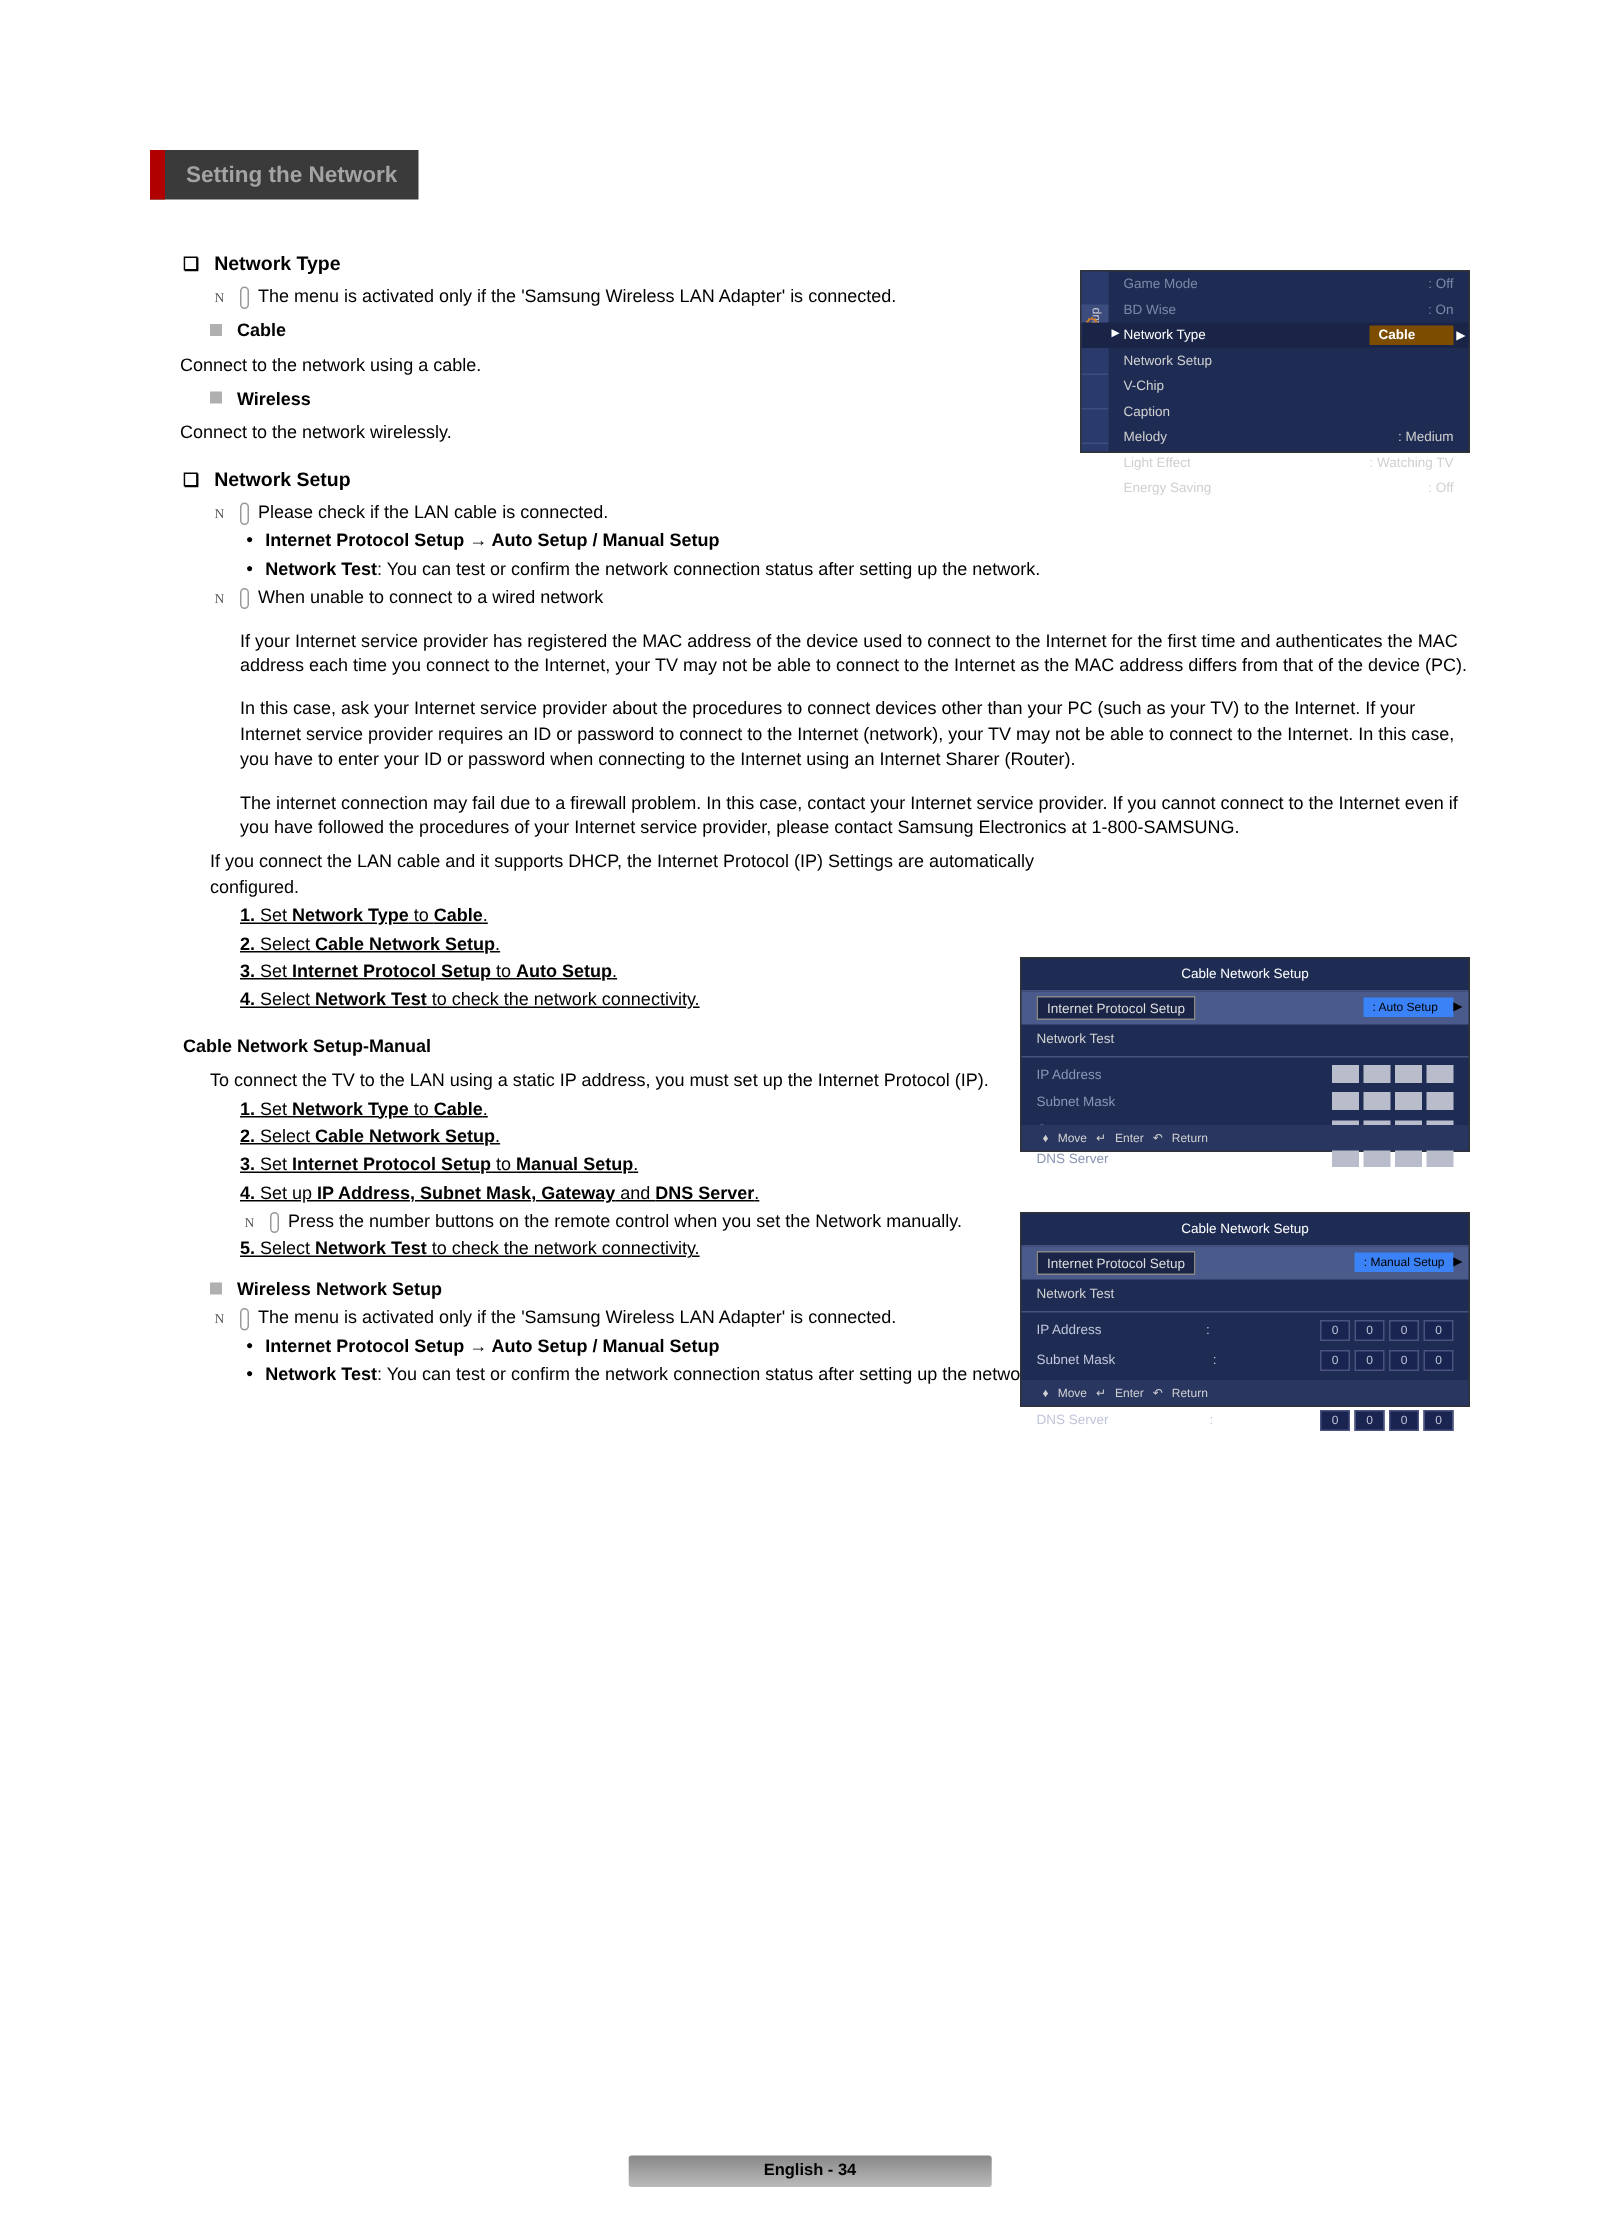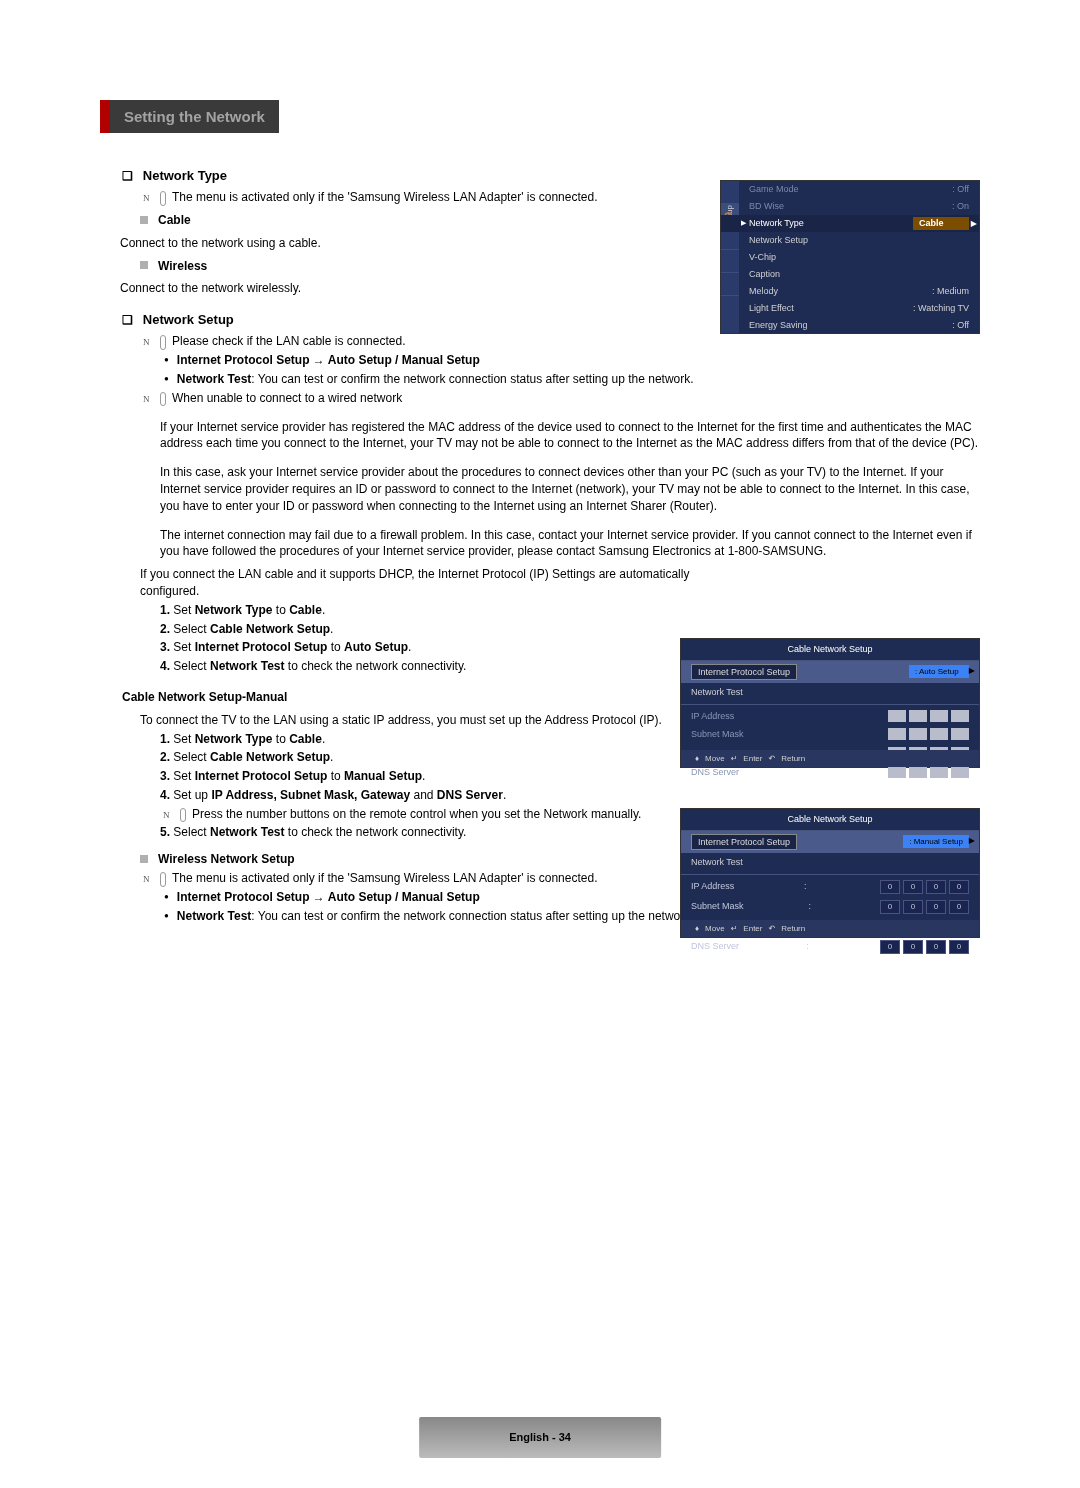--- a/index.html
+++ b/index.html
@@ -98,33 +98,34 @@
     font-weight: bold;
     margin-left: 22px;
     margin-top: 14px;
     margin-bottom: 2px;
   }
   .ol-step {
     margin-left: 60px;
     margin-top: 2px;
     text-indent: -20px;
     padding-left: 20px;
+    text-decoration: underline;
   }
   .bold { font-weight: bold; }
 
   
   .panel {
     position: absolute;
     border: 1px solid #333;
     background: #1e2c54;
     color: #d0d0d0;
     font-size: 9px;
     box-sizing: border-box;
   }
-  .panel1 { top: 180px; right: 100px; width: 260px; height: 154px; }
+  .panel1 { top: 180px; right: 100px; width: 260px; height: 122px; }
   .panel1 .left-tabs { position:absolute; left:0; top:0; width:18px; height:100%; background:#2a3a6a; display:flex; flex-direction:column; }
   .panel1 .left-tab { flex:0 0 22px; border-bottom:1px solid #3c4c7d; display:flex; align-items:center; justify-content:center; font-size:8px;}
   .panel1 .left-tab.sel{ background:#3c4c7d;}
   .panel1 .row { display:flex; justify-content:space-between; padding: 2px 10px 2px 28px; height:13px; align-items:center;}
   .panel1 .row.sel { background:#1a2446; position:relative;}
   .panel1 .row.sel .val-box { background:#7c4c00; color:#fff; padding:0 6px; min-width:44px; text-align:left; font-weight:bold; }
   .panel1 .row.sel::after{ content:"▶"; position:absolute; right:2px; color:#fff; font-size:8px; top:3px;}
   .panel1 .row.sel::before{ content:"▶"; position:absolute; left:20px; color:#fff; font-size:7px; top:3px;}
   .panel1 .gear-icon { position:absolute; left:2px; top:28px; color:#e08020; font-size:11px;}
 
@@ -148,21 +149,21 @@
   .divider { border-top: 1px solid #44527d; margin:2px 0; }
 
   .footer {
     position: absolute;
     bottom: 30px;
     left: 50%;
     transform: translateX(-50%);
     background: linear-gradient(#888, #bbb);
     color: #000;
     font-weight: bold;
-    padding: 13px 90px;
+    padding: 3px 90px;
     font-size: 11px;
     border-radius: 2px;
   }
   .right-col { width: 560px; }
 </style>
 </head>
 <body>
 
 <div class="page">
   <div class="section-header">Setting the Network</div>
@@ -189,21 +190,21 @@
 
   
   <div class="sub1 right-col">If you connect the LAN cable and it supports DHCP, the Internet Protocol (IP) Settings are automatically configured.</div>
   <div class="ol-step"><span class="bold">1.  </span><span>Set </span><span class="bold">Network Type</span><span> to </span><span class="bold">Cable</span><span>.</span></div>
   <div class="ol-step"><span class="bold">2.  </span><span>Select </span><span class="bold">Cable Network Setup</span><span>.</span></div>
   <div class="ol-step"><span class="bold">3.  </span><span>Set </span><span class="bold">Internet Protocol Setup</span><span> to </span><span class="bold">Auto Setup</span><span>.</span></div>
   <div class="ol-step"><span class="bold">4.  </span><span>Select </span><span class="bold">Network Test</span><span> to check the network connectivity.</span></div>
 
   
   <div class="sub-sub-heading">Cable Network Setup-Manual</div>
-  <div class="sub1 right-col">To connect the TV to the LAN using a static IP address, you must set up the Address Protocol (IP).</div>
+  <div class="sub1 right-col">To connect the TV to the LAN using a static IP address, you must set up the Internet Protocol (IP).</div>
   <div class="ol-step"><span class="bold">1.  </span><span>Set </span><span class="bold">Network Type</span><span> to </span><span class="bold">Cable</span><span>.</span></div>
   <div class="ol-step"><span class="bold">2.  </span><span>Select </span><span class="bold">Cable Network Setup</span><span>.</span></div>
   <div class="ol-step"><span class="bold">3.  </span><span>Set </span><span class="bold">Internet Protocol Setup</span><span> to </span><span class="bold">Manual Setup</span><span>.</span></div>
   <div class="ol-step"><span class="bold">4.  </span><span>Set up </span><span class="bold">IP Address, Subnet Mask, Gateway</span><span> and </span><span class="bold">DNS Server</span><span>.</span></div>
   <div class="note-line" style="margin-left:80px"><span class="note-icon">N</span><span>Press the number buttons on the remote control when you set the Network manually.</span></div>
   <div class="ol-step"><span class="bold">5.  </span><span>Select </span><span class="bold">Network Test</span><span> to check the network connectivity.</span></div>
 
   
   <div class="sub1" style="margin-top:10px"><span class="sq-marker"></span><span class="sub1-title">Wireless Network Setup</span></div>
   <div class="note-line"><span class="note-icon">N</span><span>The menu is activated only if the 'Samsung Wireless LAN Adapter' is connected.</span></div>

